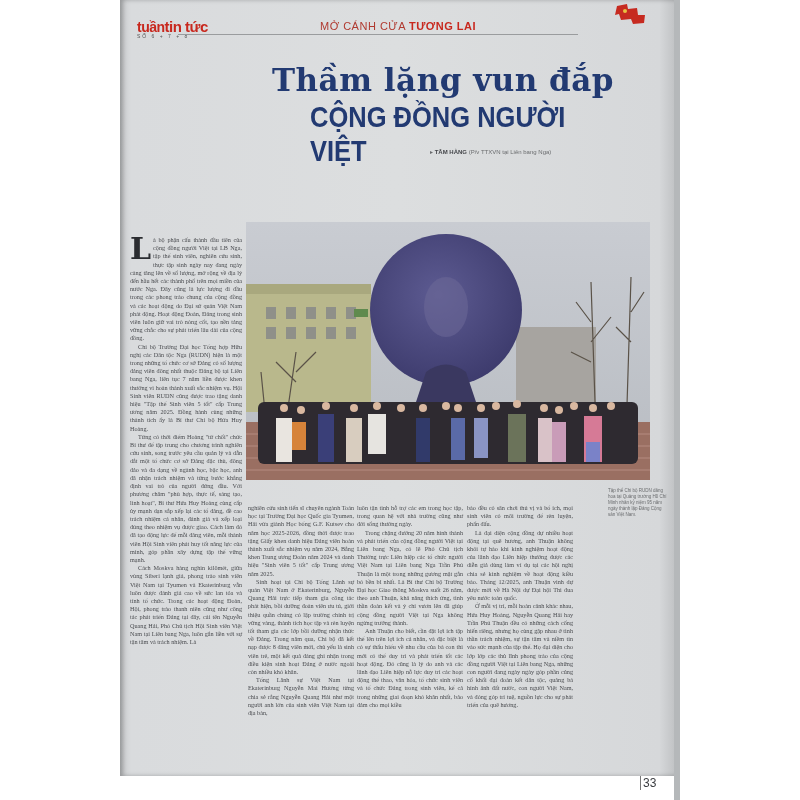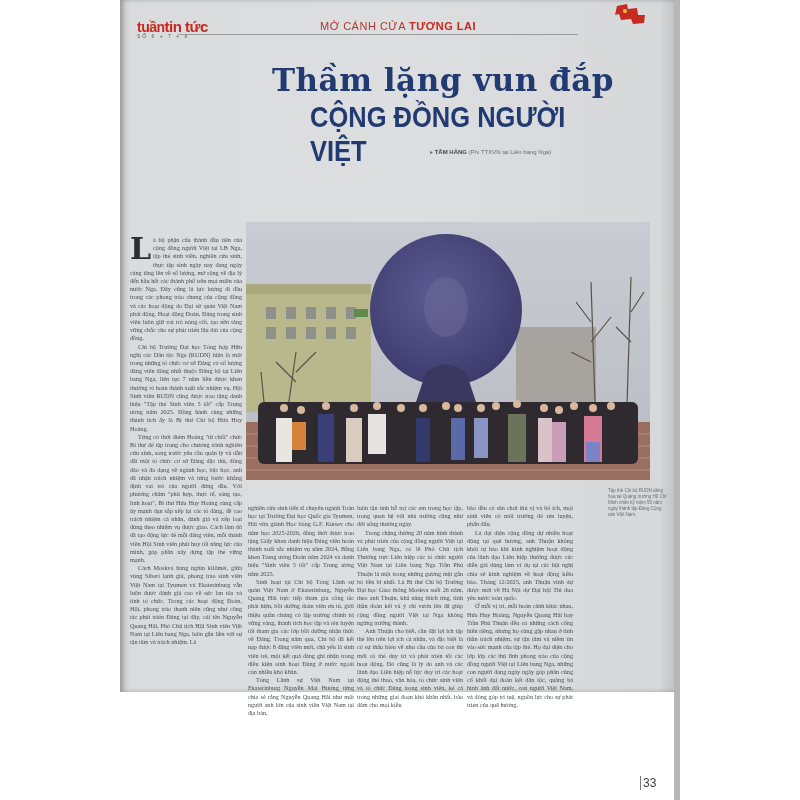--- a/index.html
+++ b/index.html
@@ -1,17 +1,17 @@
 <!DOCTYPE html>
 <html><head>
 <meta charset="utf-8">
 <style>
   html, body { margin:0; padding:0; }
   body { width:800px; height:800px; background:#ffffff; position:relative; overflow:hidden; font-family:"Liberation Serif", serif; }
-  .page { position:absolute; left:120px; top:0; width:556px; height:692px; background:linear-gradient(90deg,#c9cbcd 0%,#d9dbdd 2%,#dcdedf 50%,#d6d8da 97%,#bfc1c3 100%); box-shadow: inset 3px 0 4px rgba(0,0,0,0.25); }
+  .page { position:absolute; left:120px; top:0; width:556px; height:776px; background:linear-gradient(90deg,#c9cbcd 0%,#d9dbdd 2%,#dcdedf 50%,#d6d8da 97%,#bfc1c3 100%); box-shadow: inset 3px 0 4px rgba(0,0,0,0.25); }
   .right-edge { position:absolute; left:674px; top:0; width:6px; height:800px; background:#b5b8ba; }
   .masthead { position:absolute; left:17px; top:18px; font-family:"Liberation Sans", sans-serif; font-weight:bold; font-size:14px; color:#c8281e; letter-spacing:-0.5px; }
   .masthead .tin { font-size:15px; }
   .issue { position:absolute; left:17px; top:33px; font-family:"Liberation Sans", sans-serif; font-size:5px; color:#555; letter-spacing:2px; }
   .header-rule { position:absolute; left:58px; top:34px; width:400px; height:1px; background:#9a9c9e; }
   .section-title { position:absolute; left:200px; top:20px; font-family:"Liberation Sans", sans-serif; font-size:11px; color:#b03a30; letter-spacing:0.5px;text-align:right; }
   .section-title b { font-weight:bold; color:#c8281e; }
   .flag-icon { position:absolute; left:493px; top:3px; width:34px; height:22px; }
   .h1 { position:absolute; left:152px; top:62px; font-family:"DejaVu Serif", serif; font-weight:bold; font-size:31px; color:#223a72; letter-spacing:0.5px; }
   .h2 { position:absolute; left:190px; top:100px; font-family:"Liberation Sans", sans-serif; font-weight:bold; font-size:30px; color:#223a72; letter-spacing:0px; transform:scaleX(0.85); transform-origin:left; }

